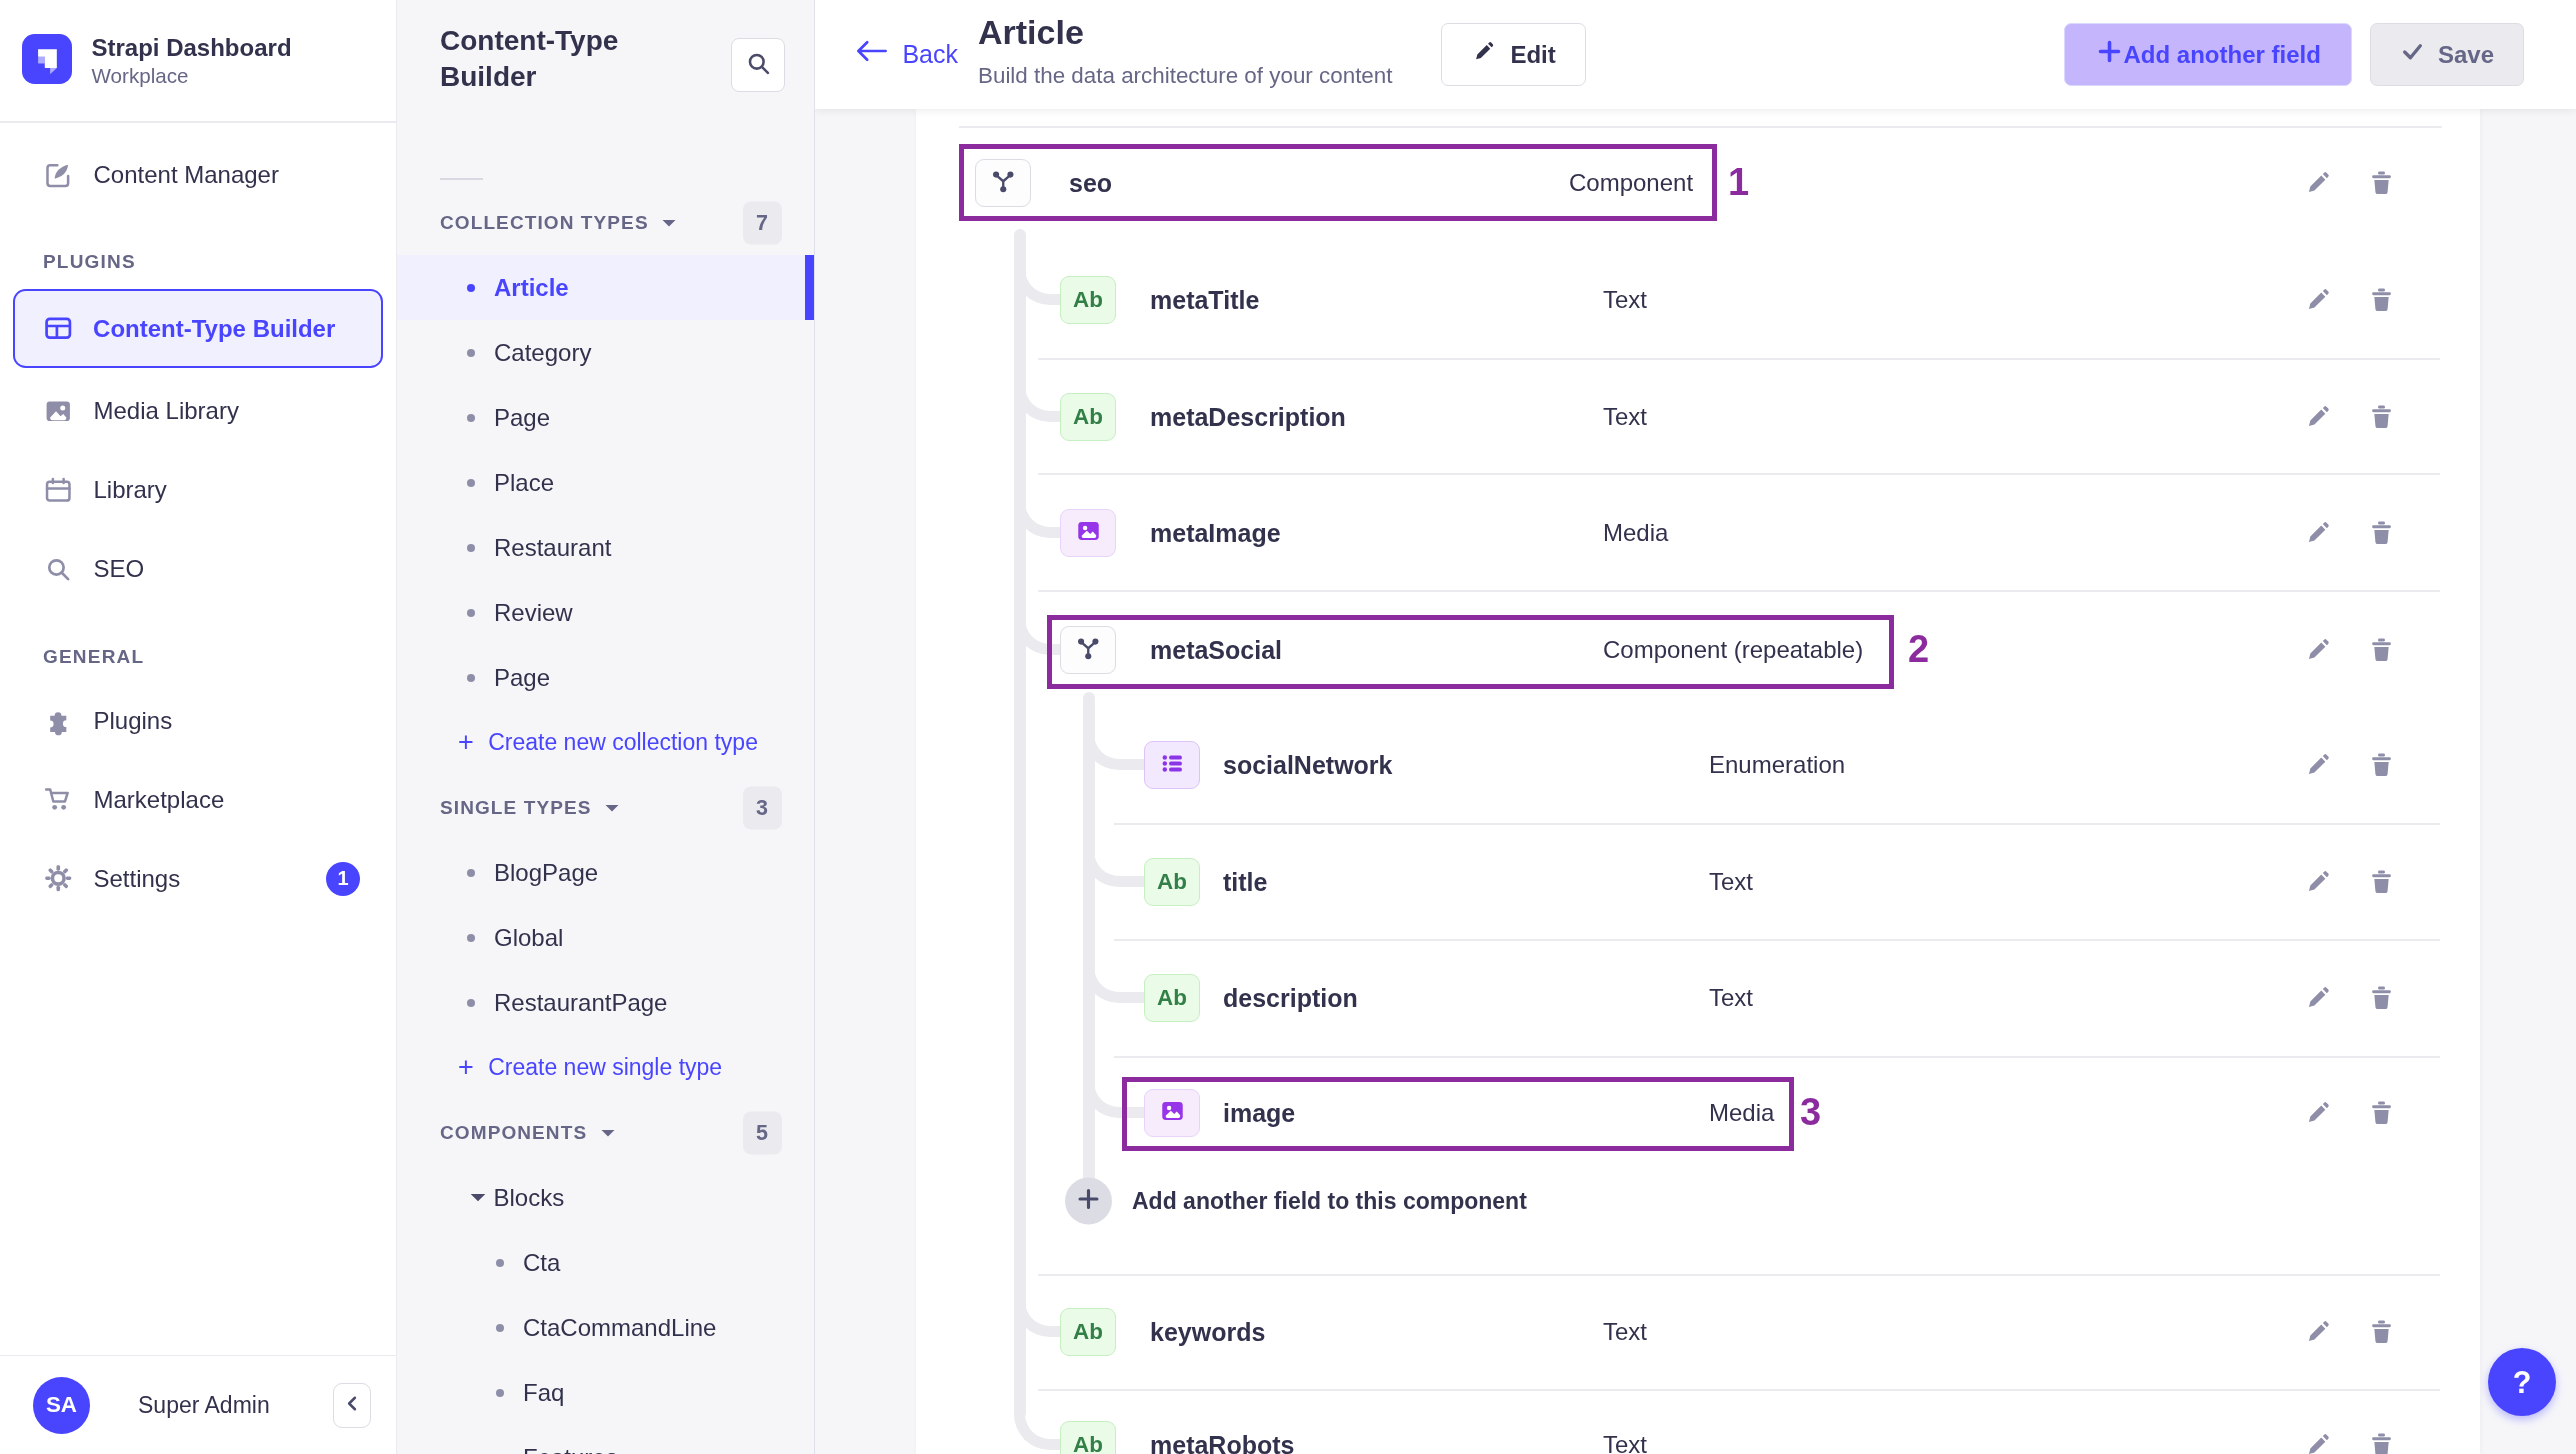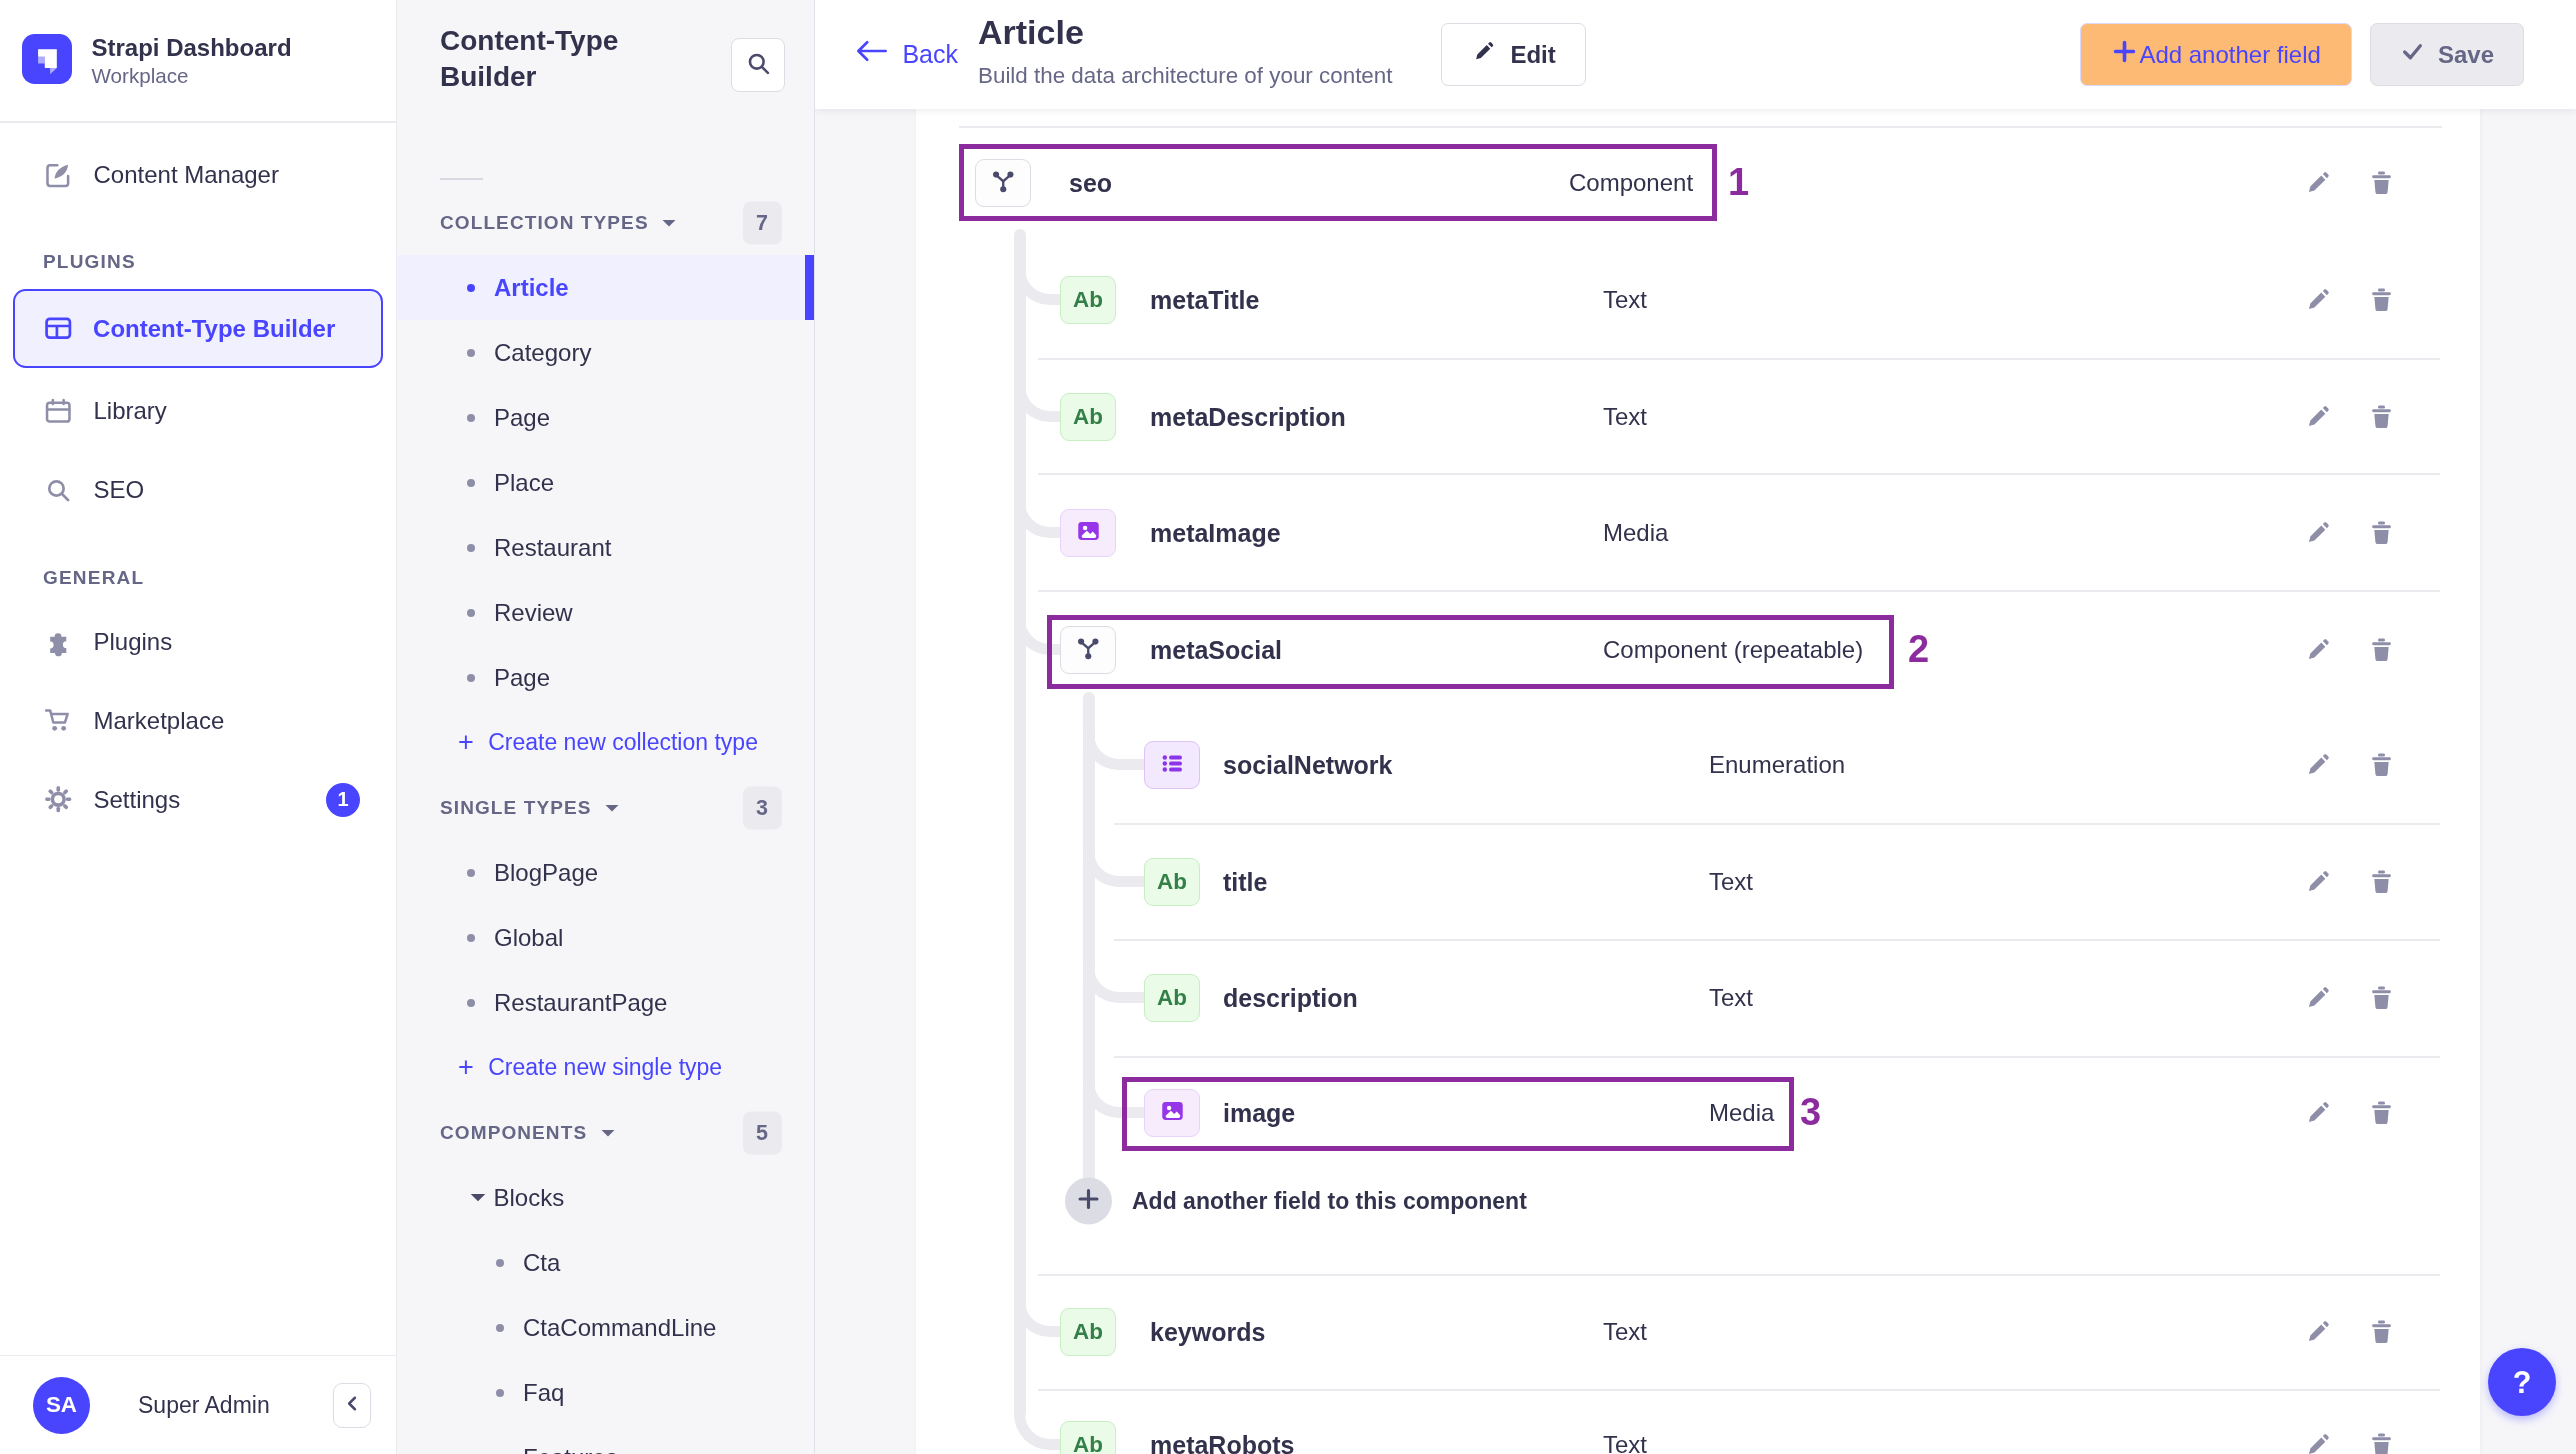--- a/index.html
+++ b/index.html
@@ -45,21 +45,21 @@
   .n2-group .caret{margin:0 0 0 66px;width:30.5px;display:flex;justify-content:center}
 
   
   #main{position:absolute;left:815px;top:0;right:0;bottom:0}
   #main-header{position:absolute;left:0;right:0;top:0;height:109px;background:#fff;box-shadow:0 1.8px 7.2px rgba(33,33,52,.08);z-index:3}
   .back-link{position:absolute;left:41px;top:39px;display:flex;align-items:center;gap:14.4px;color:#4945ff;font-size:25px;background:none;border:none}
   .page-title{position:absolute;left:163px;top:12.6px;font-size:34px;font-weight:700;color:#32324d}
   .page-subtitle{position:absolute;left:163px;top:63px;font-size:22.4px;color:#666687}
   .edit-btn{position:absolute;left:626px;top:23px;height:63px;padding:0 29px;background:#fff;border:0.9px solid #dcdce4;border-radius:7.2px;display:flex;align-items:center;gap:14.4px;font-size:24px;font-weight:600;color:#32324d}
   .hdr-actions{position:absolute;right:52px;top:23px;display:flex;gap:18px}
-  .add-field-btn{height:63px;padding:0 30.5px;background:#fdba74;border:0.9px solid #d9d8ff;border-radius:7.2px;display:flex;align-items:center;gap:1px;font-size:24px;font-weight:400;color:#4945ff}
+  .add-field-btn{height:63px;padding:0 30.5px;background:#c4b5fd;border:0.9px solid #d9d8ff;border-radius:7.2px;display:flex;align-items:center;gap:1px;font-size:24px;font-weight:700;color:#4945ff}
   .save-btn{height:63px;padding:0 29px;background:#eaeaef;border:0.9px solid #dcdce4;border-radius:7.2px;display:flex;align-items:center;gap:12.6px;font-size:24px;font-weight:700;color:#666687}
 
   #card{position:absolute;left:101px;top:109px;width:1564px;bottom:0;background:#fff;box-shadow:0.9px 0 5.4px rgba(33,33,52,.05);overflow:hidden;z-index:2}
   .rdiv{position:absolute;height:1.8px;background:#eaeaef}
   .vline{position:absolute;width:11.7px;border-radius:7.2px;background:#eaeaef}
   .elbow{position:absolute;border-left:11.7px solid #eaeaef;border-bottom:11.7px solid #eaeaef;border-bottom-left-radius:36px;height:57px}
   .frow{position:absolute;left:0;width:100%;height:117px}
   .ficon{position:absolute;top:50%;transform:translateY(-50%);width:56px;height:48px;border-radius:9px;display:flex;align-items:center;justify-content:center;border:0.9px solid #dcdce4}
   .ic-component{background:#fdfdfe;border-color:#dcdce4;color:#4a4a6a}
   .ic-text{background:#eafbe7;border-color:#c6f0c2;color:#328048;font-weight:700;font-size:22.4px}
@@ -113,20 +113,30 @@
           <div class="s1-item s1-sel">
             <span class="ic">
               <svg width="30.5" height="30.5" viewBox="0 0 34 34">
                 <g fill="none" stroke="#4945ff" stroke-width="3">
                   <rect x="4" y="6.5" width="26" height="21" rx="3.5"></rect>
                   <path d="M4 14.5h26M15.5 14.5v13"></path>
                 </g>
               </svg>
             </span>
             <span>Content-Type Builder</span>
+          </div>
+          <div class="s1-item">
+            <span class="ic">
+              <svg width="30.5" height="30.5" viewBox="0 0 34 34">
+                <rect x="4" y="6" width="26" height="22" rx="3.5" fill="#8e8ea9"></rect>
+                <circle cx="22" cy="13.5" r="2.8" fill="#fff"></circle>
+                <path d="M8 24l6.5-7 5 5.5 3-2.5 3.5 4v.5a2.5 2.5 0 0 1-2.5 2.5h-13A2.5 2.5 0 0 1 8 24.5z" fill="#fff"></path>
+              </svg>
+            </span>
+            <span>Media Library</span>
           </div>
           <div class="s1-item">
             <span class="ic">
               <svg width="30.5" height="30.5" viewBox="0 0 34 34">
                 <g fill="none" stroke="#8e8ea9" stroke-width="2.8" stroke-linecap="round">
                   <rect x="4.5" y="7.5" width="25" height="21" rx="3"></rect>
                   <path d="M4.5 15h25M11 4.5V9M23 4.5V9"></path>
                 </g>
               </svg>
             </span>

